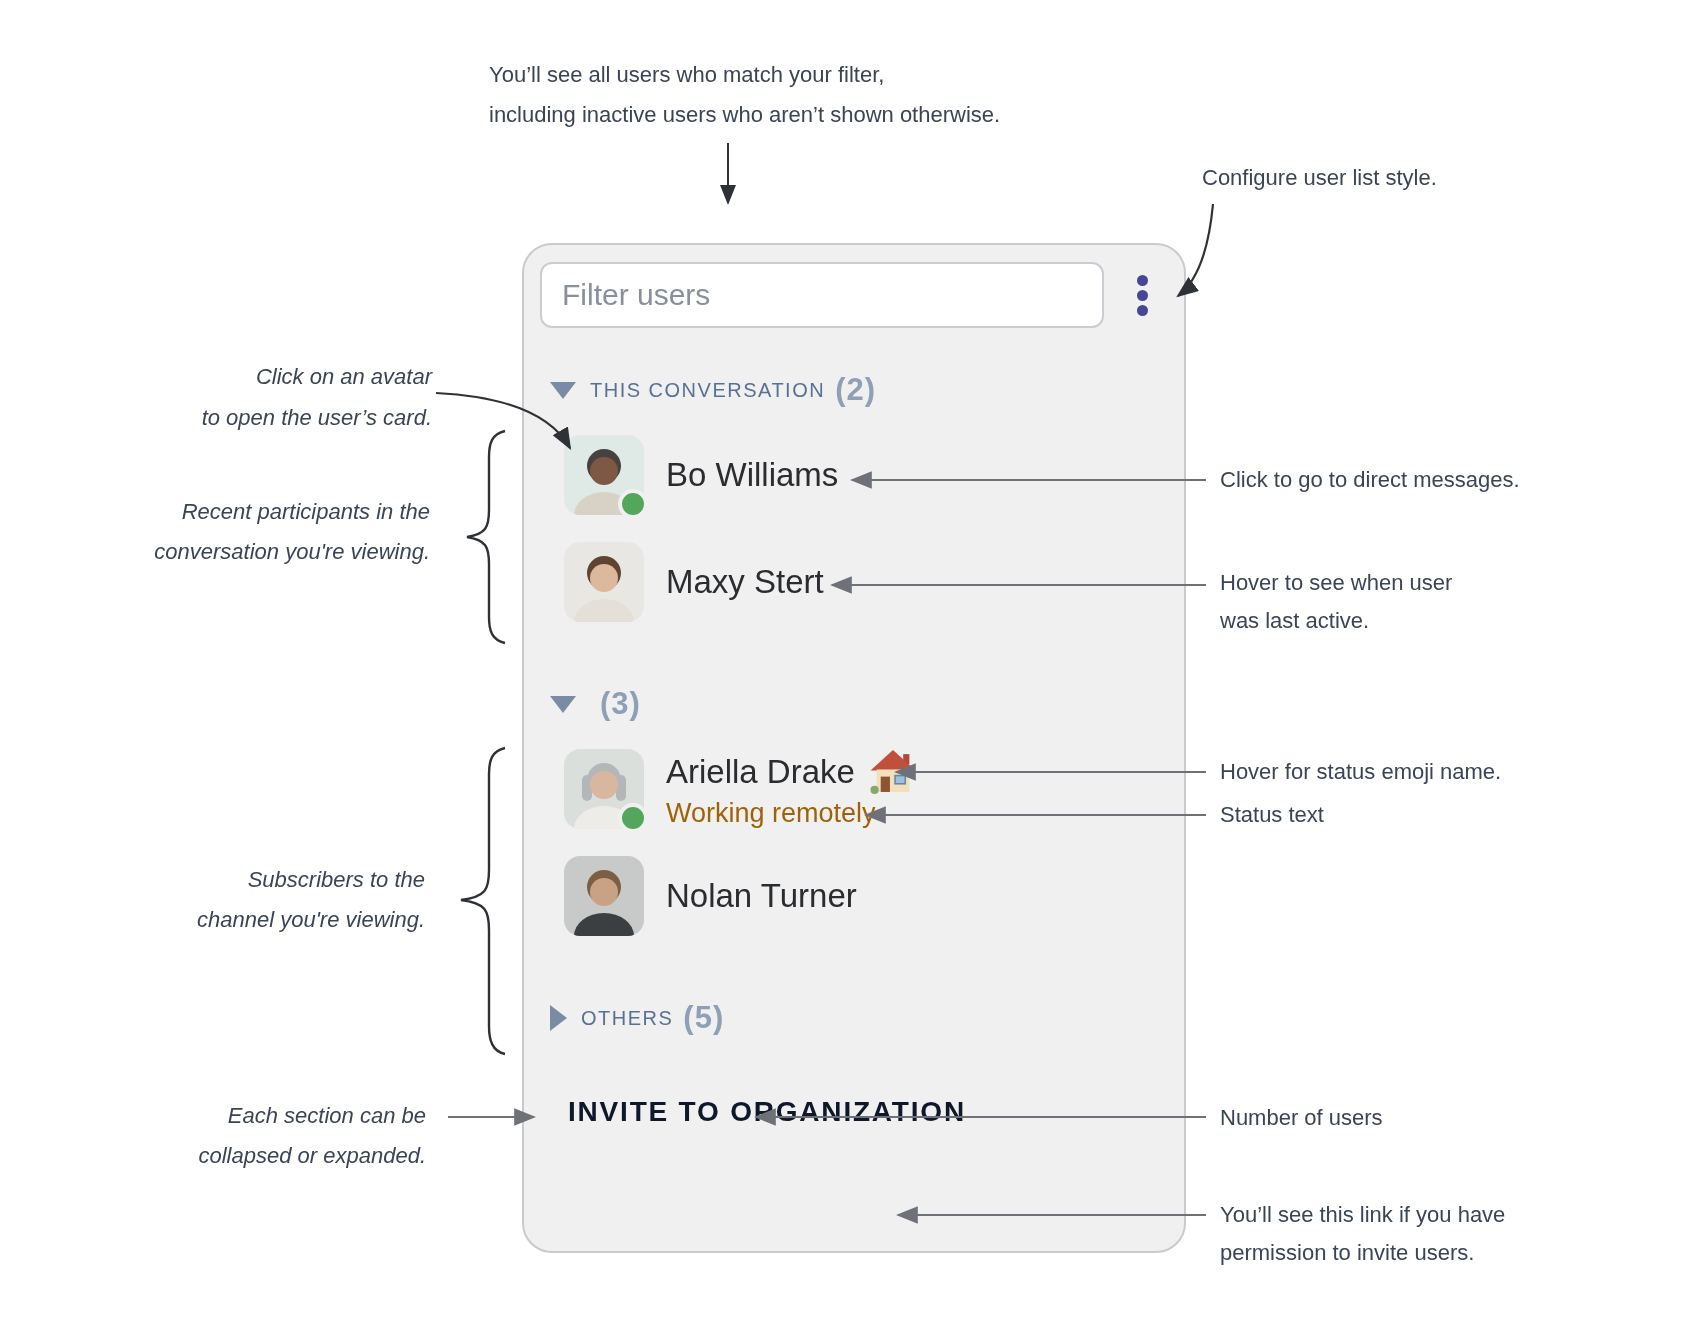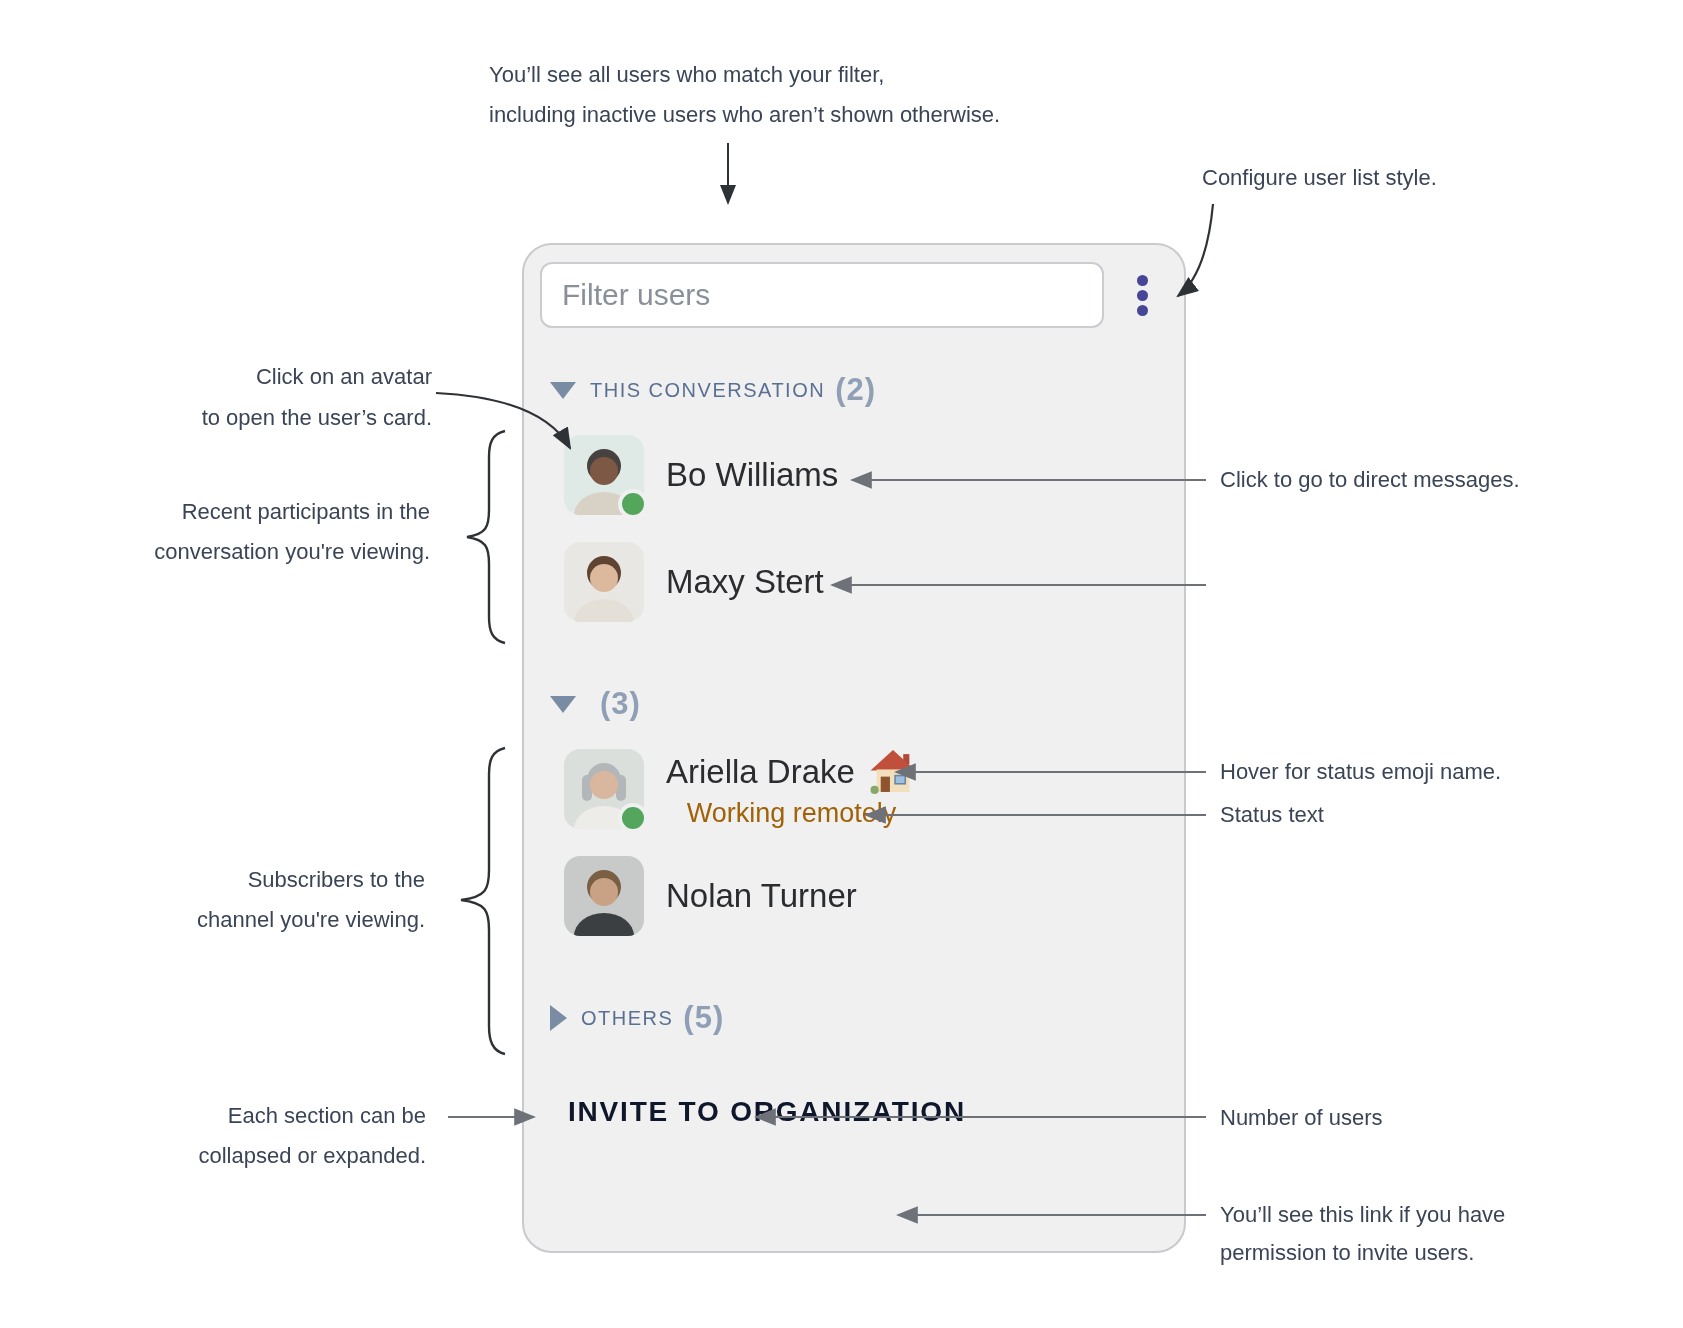--- a/index.html
+++ b/index.html
@@ -4,21 +4,21 @@
 <style>
   html,body{margin:0;padding:0;background:#ffffff;}
   .canvas{
     position:relative;width:1683px;height:1328px;background:#ffffff;
     font-family:"Liberation Sans","DejaVu Sans",sans-serif;overflow:hidden;
   }
 
   
   .note{position:absolute;color:#3b4456;font-size:22px;line-height:40px;z-index:6;white-space:nowrap;}
   .note .ln{display:block;}
-  .ra{text-align:right;}
+  .ra{text-align:right;font-style:italic;}
   .la{text-align:left;}
 
   #top-note{left:489px;top:55px;}
   #configure-note{left:1202px;top:158px;}
   #avatar-note{left:60px;top:356px;width:372px;line-height:41px;}
   #recent-note{left:40px;top:492px;width:390px;}
   #subscribers-note{left:40px;top:860px;width:385px;}
   #collapse-note{left:40px;top:1096px;width:386px;}
   #dm-note{left:1220px;top:460px;}
   #lastactive-note{left:1220px;top:564px;line-height:38px;}
@@ -50,21 +50,21 @@
   .kebab .dot{width:11px;height:11px;border-radius:50%;background:#474596;}
 
   .section-header{display:flex;align-items:center;margin:64px 0 0 10px;cursor:pointer;}
   .section-header.first{margin-top:44px;}
   .tri{width:0;height:0;margin-right:14px;}
   .tri.down{border-left:13px solid transparent;border-right:13px solid transparent;border-top:17px solid #7a8ba4;}
   .tri.right{border-top:13px solid transparent;border-bottom:13px solid transparent;border-left:17px solid #7a8ba4;}
   .section-label{font-size:20px;font-weight:400;letter-spacing:1.5px;color:#5a7093;}
   .section-count{font-size:31px;font-weight:700;letter-spacing:1px;color:#8fa0b6;margin-left:10px;}
 
-  .user-row{display:flex;align-items:center;margin:27px 0 0 24px;text-align:center;}
+  .user-row{display:flex;align-items:center;margin:27px 0 0 24px;}
   .avatar{position:relative;width:80px;height:80px;flex:0 0 80px;cursor:pointer;}
   .avatar-img{width:80px;height:80px;border-radius:16px;overflow:hidden;}
   .presence-dot{
     position:absolute;right:-4px;bottom:-4px;width:30px;height:30px;border-radius:50%;
     background:#53a65c;border:4px solid #f0f0f1;box-sizing:border-box;
   }
   .user-text{margin-left:22px;}
   .user-name-line{display:flex;align-items:center;}
   .user-name{font-size:33px;color:#2a2c2f;cursor:pointer;}
   .house{margin-left:14px;}
@@ -233,20 +233,24 @@
     <span class="ln">channel you're viewing.</span>
   </div>
 
   <div class="note ra" id="collapse-note">
     <span class="ln">Each section can be</span>
     <span class="ln">collapsed or expanded.</span>
   </div>
 
   <div class="note la" id="dm-note">Click to go to direct messages.</div>
 
+  <div class="note la" id="lastactive-note">
+    <span class="ln">Hover to see when user</span>
+    <span class="ln">was last active.</span>
+  </div>
 
   <div class="note la" id="emoji-note">Hover for status emoji name.</div>
 
   <div class="note la" id="status-note">Status text</div>
 
   <div class="note la" id="count-note">Number of users</div>
 
   <div class="note la" id="invite-note">
     <span class="ln">You’ll see this link if you have</span>
     <span class="ln">permission to invite users.</span>

